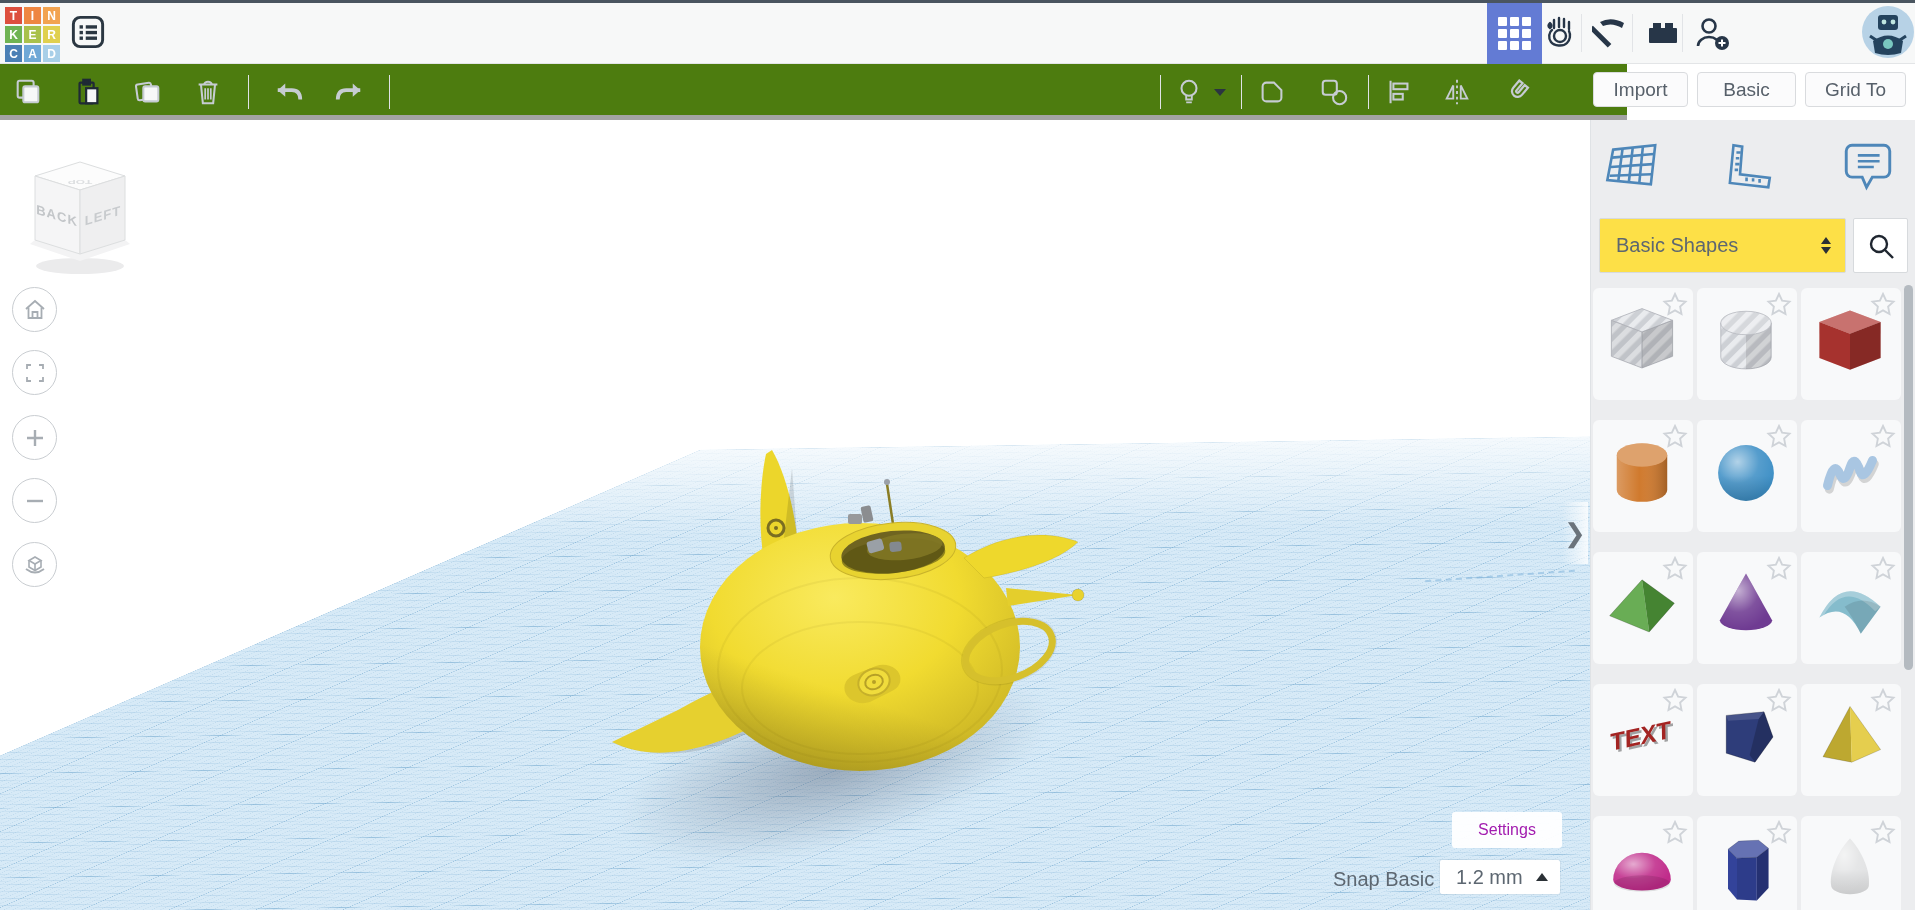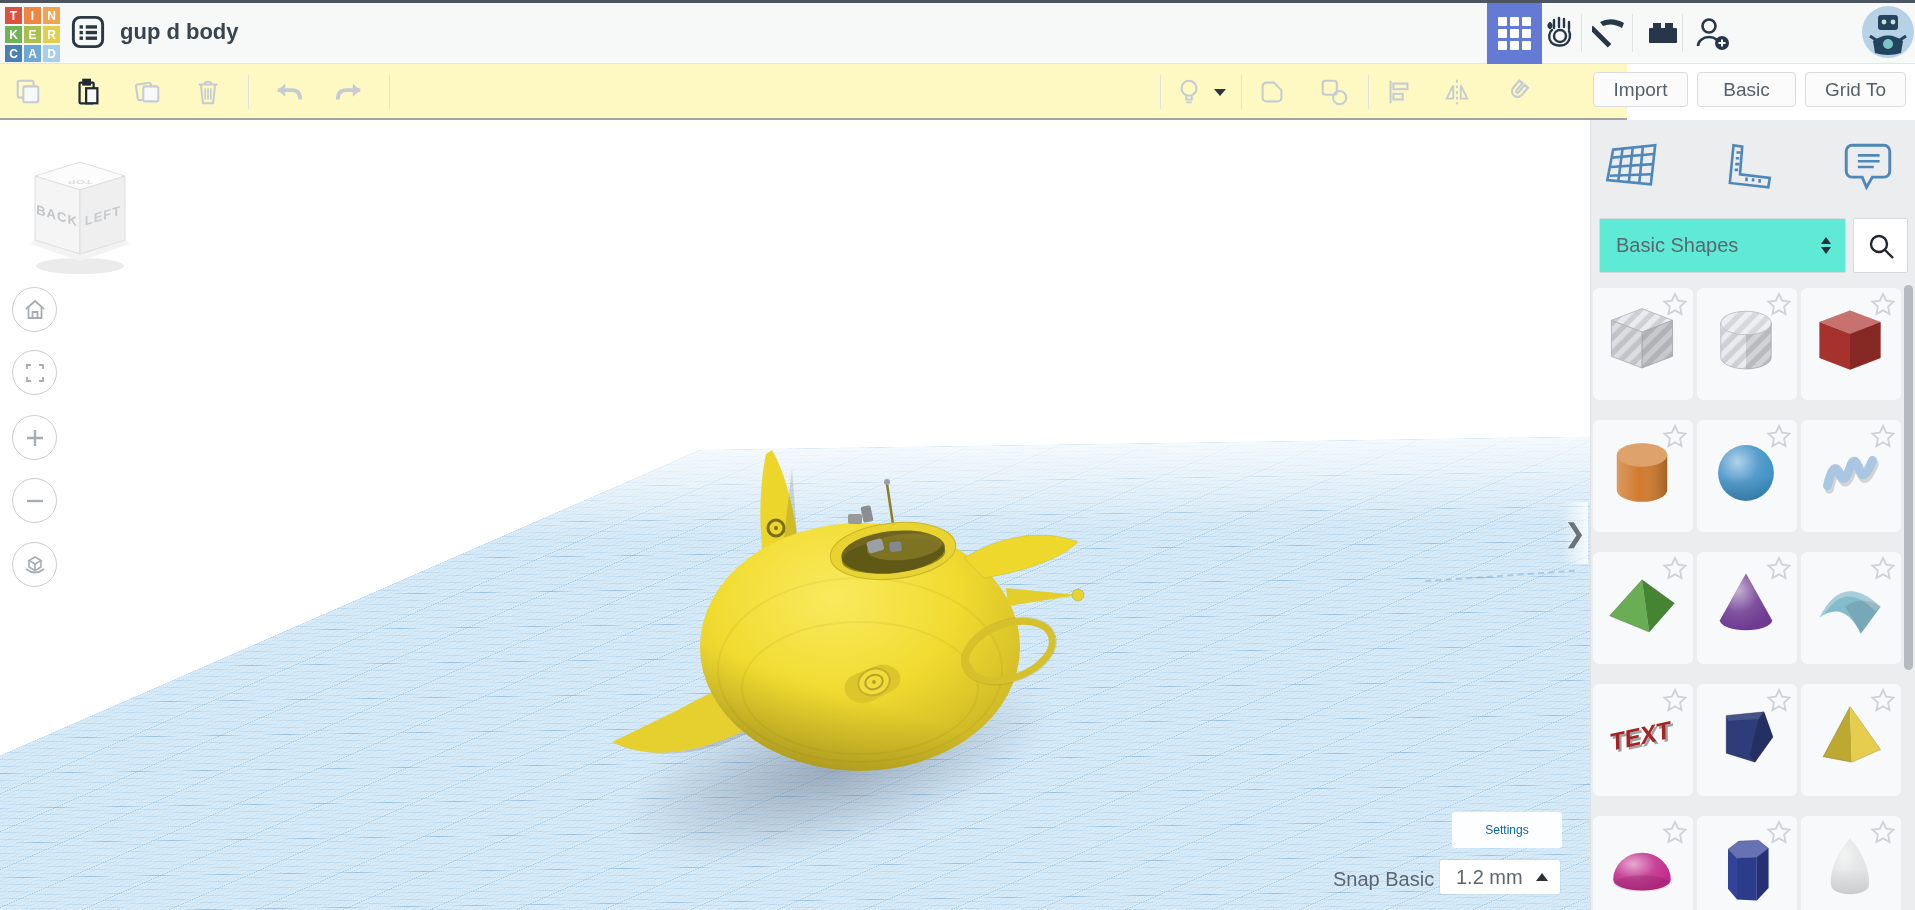--- a/index.html
+++ b/index.html
@@ -13,21 +13,21 @@
   #menu-btn { position:absolute; left:70px; top:14px; width:36px; height:36px; display:flex; align-items:center; justify-content:center; cursor:pointer; }
   #design-title { position:absolute; left:120px; top:0; height:64px; line-height:64px; font-size:22px; font-weight:600; color:#38444e; }
   .tb-divider { position:absolute; top:14px; width:1px; height:38px; background:#e2e4e7; }
   #blocks-tile { position:absolute; left:1487px; top:3px; width:55px; height:61px; background:#637bd4; display:flex; align-items:center; justify-content:center; cursor:pointer; }
   #blocks-tile .bg { display:grid; grid-template-columns:repeat(3,9px); grid-template-rows:repeat(3,9px); gap:3px; }
   #blocks-tile .bg i { background:#fff; border-radius:1px; }
   .top-ic { position:absolute; top:14px; width:38px; height:38px; color:#273648; cursor:pointer; }
   #avatar-btn { position:absolute; left:1862px; top:6px; width:52px; height:52px; cursor:pointer; }
 
   
-  #toolbar { position:absolute; left:0; top:64px; width:1627px; height:56px; background:#fef9c3; border-bottom:2px solid #a3a3a3; z-index:25; }
+  #toolbar { position:absolute; left:0; top:64px; width:1627px; height:56px; background:#4d7c0f; border-bottom:5px solid #a3a3a3; z-index:25; }
   .tool-left { position:absolute; left:8px; top:0; height:56px; display:flex; align-items:center; gap:20px; }
   .tool-right { position:absolute; left:1160px; top:0; height:56px; display:flex; align-items:center; }
   .ic { width:40px; height:40px; display:flex; align-items:center; justify-content:center; cursor:pointer; background:none; border:none; }
   .ic svg { width:30px; height:30px; }
   .dis { color:#c6ccd2; }
   .en  { color:#1f2a35; }
   .vdiv { width:1px; height:34px; background:#e0e3e6; }
   .caret-btn { width:22px; height:40px; display:flex; align-items:center; justify-content:center; cursor:pointer; color:#2b3440; }
   .action-btn { position:absolute; top:8px; height:35px; background:#fbfbfc; border:1px solid #d9dbde; border-radius:4px; font-size:19px; color:#57606a; font-family:"Liberation Sans",sans-serif; cursor:pointer; }
   #btn-import { left:1593px; width:95px; }
@@ -53,31 +53,31 @@
   #model-svg { position:absolute; left:560px; top:310px; width:560px; height:400px; }
 
   
   #viewcube { position:absolute; left:24px; top:34px; width:112px; height:124px; cursor:pointer; }
   
   .navbtn { position:absolute; left:12px; width:45px; height:45px; border:1.5px solid #c9cdd1; border-radius:50%; background:rgba(255,255,255,.6); display:flex; align-items:center; justify-content:center; color:#a7adb3; cursor:pointer; }
   .navbtn svg { width:24px; height:24px; }
 
   #collapse-handle { position:absolute; left:1562px; top:382px; width:26px; height:62px; display:flex; align-items:center; justify-content:center; color:#6b737b; font-size:26px; cursor:pointer; background:linear-gradient(to left, rgba(255,255,255,.8), rgba(255,255,255,0)); border-radius:6px 0 0 6px; }
 
-  #settings-btn { position:absolute; left:1452px; top:692px; width:110px; height:36px; background:rgba(255,255,255,.95); border:none; border-radius:3px; font-size:12px; color:#0369a1; font-family:"Liberation Sans",sans-serif; cursor:pointer; }
+  #settings-btn { position:absolute; left:1452px; top:692px; width:110px; height:36px; background:rgba(255,255,255,.95); border:none; border-radius:3px; font-size:16px; color:#a21caf; font-family:"Liberation Sans",sans-serif; cursor:pointer; }
   #snap-label { position:absolute; left:1333px; top:748px; font-size:20px; color:#5d6771; }
   #snap-select { position:absolute; left:1440px; top:740px; width:120px; height:34px; background:#fff; border-radius:2px; display:flex; align-items:center; cursor:pointer; box-shadow:0 0 0 1px rgba(0,0,0,.04); }
   #snap-select .val { flex:1; padding-left:16px; font-size:20px; color:#5d6771; }
   #snap-select .up-tri { width:0; height:0; border-left:6px solid transparent; border-right:6px solid transparent; border-bottom:8px solid #2b3136; margin-right:12px; }
 
   
   #panel { position:absolute; left:1590px; top:120px; width:325px; height:790px; background:#ecedef; border-left:1px solid #dfe2e5; }
   .panel-ic { position:absolute; top:18px; width:58px; height:58px; color:#4e87b9; cursor:pointer; }
   .panel-ic svg { width:100%; height:100%; }
-  #cat-select { position:absolute; left:8px; top:98px; width:247px; height:55px; background:#5eead4; border:1px solid #d7dadd; border-radius:2px; display:flex; align-items:center; cursor:pointer; }
+  #cat-select { position:absolute; left:8px; top:98px; width:247px; height:55px; background:#fde047; border:1px solid #d7dadd; border-radius:2px; display:flex; align-items:center; cursor:pointer; }
   #cat-select .val { flex:1; padding-left:16px; font-size:20px; color:#5d6771; }
   #cat-select .sorters { margin-right:14px; display:flex; flex-direction:column; gap:3px; }
   #cat-select .sorters i { width:0; height:0; border-left:5px solid transparent; border-right:5px solid transparent; }
   #cat-select .sorters .u { border-bottom:7px solid #2a2f35; }
   #cat-select .sorters .d { border-top:7px solid #2a2f35; }
   #search-btn { position:absolute; left:262px; top:98px; width:55px; height:55px; background:#fff; border:1px solid #d7dadd; border-radius:2px; display:flex; align-items:center; justify-content:center; cursor:pointer; }
   #gallery { position:absolute; left:2px; top:168px; width:310px; display:grid; grid-template-columns:repeat(3,100px); gap:20px 4px; }
   .tile { position:relative; height:112px; background:#f8f9fa; border-radius:6px; cursor:pointer; }
   .tile .shape { position:absolute; left:4px; top:8px; width:90px; height:90px; }
   .tile .star { position:absolute; top:2px; right:3px; width:30px; height:30px; }
@@ -131,21 +131,20 @@
     <svg viewBox="0 0 32 32">
       <rect x="3" y="3" width="26" height="26" rx="6" fill="none" stroke="#2b3742" stroke-width="2.6"></rect>
       <rect x="8.5" y="10" width="3" height="3" fill="#2b3742"></rect>
         <rect x="8.5" y="15" width="3" height="3" fill="#2b3742"></rect>
         <rect x="8.5" y="20" width="3" height="3" fill="#2b3742"></rect>
       <rect x="14" y="10" width="10" height="3" fill="#2b3742"></rect>
         <rect x="14" y="15" width="10" height="3" fill="#2b3742"></rect>
         <rect x="14" y="20" width="10" height="3" fill="#2b3742"></rect>
     </svg>
   </div>
-  <div id="design-title">gup d body</div>
 
   <div id="blocks-tile">
     <div class="bg">
         <i></i>
         <i></i>
         <i></i>
         <i></i>
         <i></i>
         <i></i>
         <i></i>

